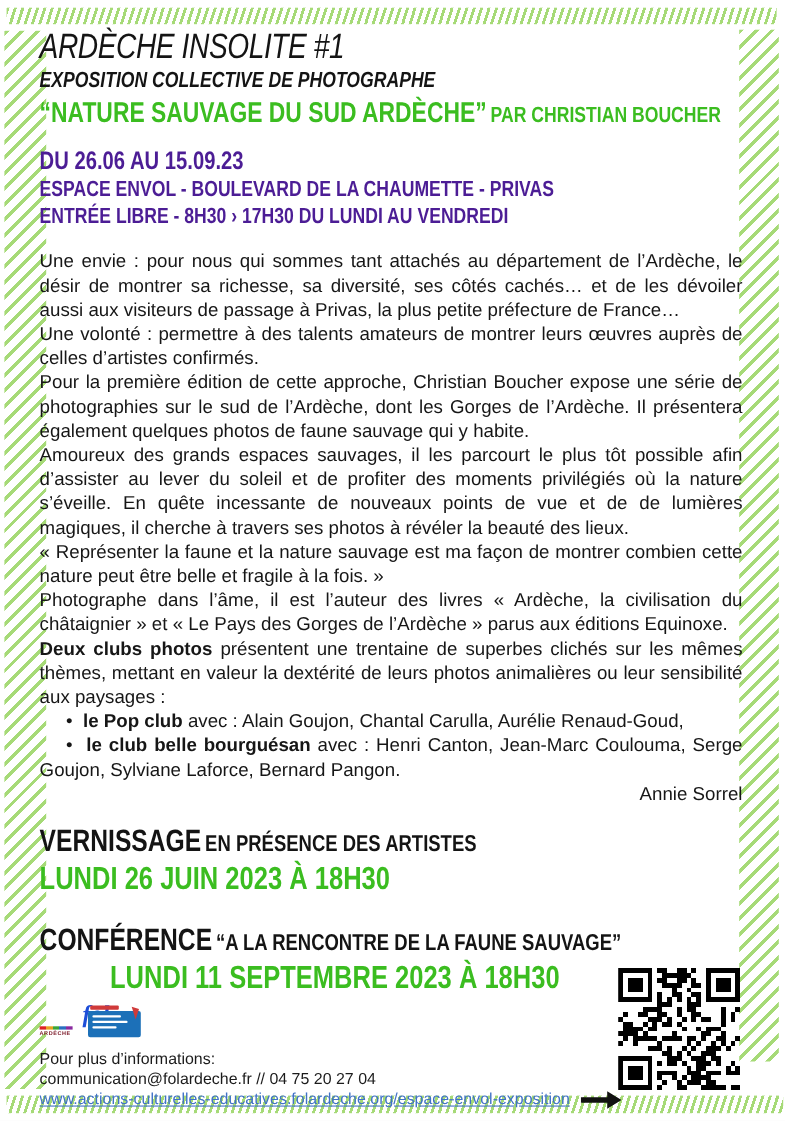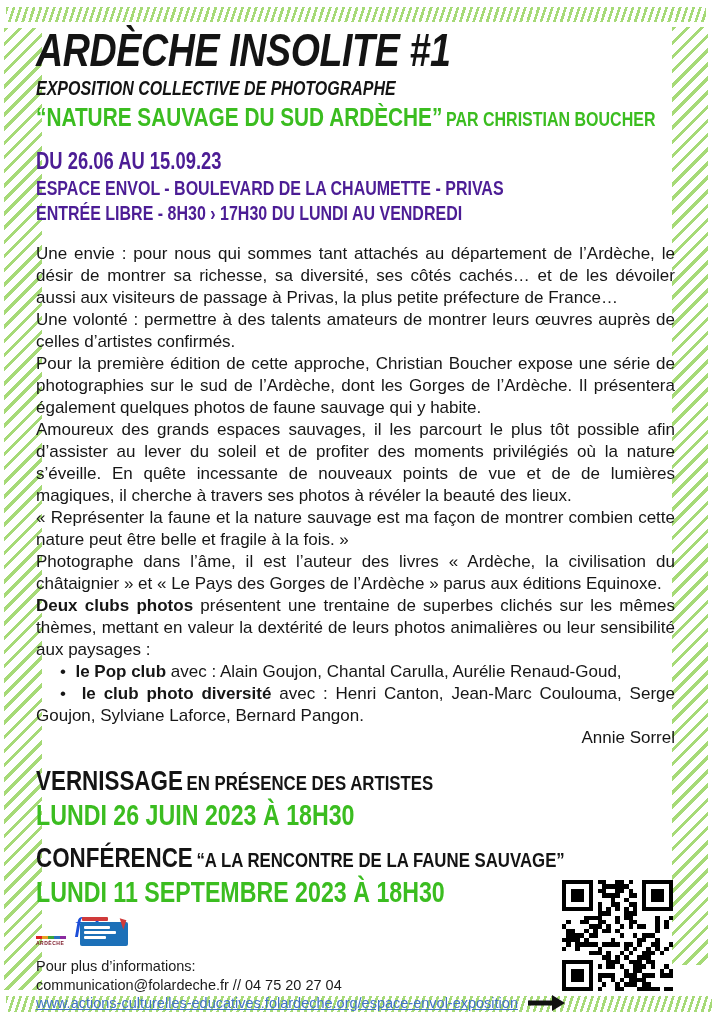--- a/index.html
+++ b/index.html
@@ -21,42 +21,42 @@
   .hatch-left{left:4px;width:38px;top:28px;height:962px;
     background:repeating-linear-gradient(135deg,#a6da77 0 3.2px,transparent 3.2px 10px);}
   .hatch-right{right:6px;width:36px;top:27px;height:938px;
     background:repeating-linear-gradient(135deg,#a6da77 0 3.2px,transparent 3.2px 10px);}
 
   
   .content{position:absolute;left:36px;top:26px;width:639px;}
 
   .cond{display:inline-block;transform:scaleX(0.8);transform-origin:0 50%;white-space:nowrap;}
 
-  .title{font-size:47px;line-height:1.02;font-weight:700;font-style:italic;
+  .title{font-size:32px;line-height:1.02;font-weight:400;font-style:italic;
     letter-spacing:-0.5px;color:#141414;}
   .subtitle{font-size:20px;line-height:1.15;font-weight:700;font-style:italic;
     margin-top:3px;color:#141414;}
   .tagline{margin-top:2px;color:var(--green);font-weight:700;}
   .tagline .tq{font-size:26px;}
   .tagline .ta{font-size:20px;}
   .infoblock{margin-top:15px;font-weight:700;color:#4c1d95;}
   .infoblock .dates{font-size:23px;line-height:1.2;}
   .infoblock .venue,.infoblock .hours{font-size:20px;line-height:1.25;}
 
   .article{margin-top:17px;font-size:17px;line-height:22px;text-align:justify;}
   .article p{margin:0;}
   .article p.bullet{text-indent:24px;}
   .article p.signature{text-align:right;font-weight:400;}
 
   .events{margin-top:16px;color:#141414;}
   .event-line{font-weight:700;}
   .ev-title{font-size:28px;}
   .ev-sub{font-size:21px;}
   .event-date{font-size:29px;font-weight:700;color:var(--green);line-height:1.08;margin-top:3px;}
-  .event+.event{margin-top:11px;}
+  .event+.event{margin-top:23px;text-align:center;}
 
   
   .logos{margin-top:7px;height:36px;display:flex;align-items:flex-start;gap:8px;}
   .fol-logo{position:relative;width:36px;}
   .fol-text{font-family:"Liberation Serif","DejaVu Serif",serif;font-weight:700;font-style:italic;
     font-size:22px;line-height:20px;color:#1d4ed8;margin-left:39px;}
   .fol-bar{height:3px;width:30px;margin-top:1px;
     background:linear-gradient(90deg,#d22 0 20%,#e8a020 20% 40%,#3aa53a 40% 60%,#2a6fc0 60% 80%,#8a2aa0 80% 100%);}
   .fol-sub{font-size:5px;font-weight:700;color:#7a1524;letter-spacing:0.5px;margin-top:1px;}
   .ligue-logo{position:relative;width:52px;height:30px;margin-top:2px;}
@@ -117,21 +117,21 @@
 
     <div class="article">
       <p><span>Une envie : pour nous qui sommes tant attachés au département de l’Ardèche, le désir de montrer sa richesse, sa diversité, ses côtés cachés… et de les dévoiler aussi aux visiteurs de passage à Privas, la plus petite préfecture de France…</span></p>
       <p><span>Une volonté : permettre à des talents amateurs de montrer leurs œuvres auprès de celles d’artistes confirmés.</span></p>
       <p><span>Pour la première édition de cette approche, Christian Boucher expose une série de photographies sur le sud de l’Ardèche, dont les Gorges de l’Ardèche.  Il présentera également quelques photos de faune sauvage qui y habite.</span></p>
       <p><span>Amoureux des grands espaces sauvages, il les parcourt le plus tôt possible afin d’assister au lever du soleil et de profiter des moments privilégiés où la nature s’éveille. En quête incessante de nouveaux points de vue et de de lumières magiques, il cherche à travers ses photos à révéler la beauté des lieux.</span></p>
       <p><span>« Représenter la faune et la nature sauvage est ma façon de montrer combien cette nature peut être belle et fragile à la fois. »</span></p>
       <p><span>Photographe dans l’âme, il est l’auteur des livres « Ardèche, la civilisation du châtaignier » et « Le Pays des Gorges de l’Ardèche » parus aux éditions Equinoxe.</span></p>
       <p><b>Deux clubs photos</b><span> présentent une trentaine de superbes clichés sur les mêmes thèmes, mettant en valeur la dextérité de leurs photos animalières ou leur sensibilité aux paysages :</span></p>
       <p class="bullet"><span>•</span>&nbsp;&nbsp;<b>le Pop club</b><span> avec : Alain Goujon, Chantal Carulla,  Aurélie Renaud-Goud,</span></p>
-      <p class="bullet"><span>•</span>&nbsp;&nbsp;<b>le club photo diversité</b><span> avec : Henri Canton, Jean-Marc Coulouma, Serge Goujon, Sylviane Laforce, Bernard Pangon.</span></p>
+      <p class="bullet"><span>•</span>&nbsp;&nbsp;<b>le club belle bourguésan</b><span> avec : Henri Canton, Jean-Marc Coulouma, Serge Goujon, Sylviane Laforce, Bernard Pangon.</span></p>
       <p class="signature">Annie Sorrel</p>
     </div>
 
     <div class="events">
       <div class="event">
         <div class="event-line">
           <span class="cond">
             <span class="ev-title">VERNISSAGE</span>
             <span class="ev-sub">EN PRÉSENCE DES ARTISTES</span>
           </span>

